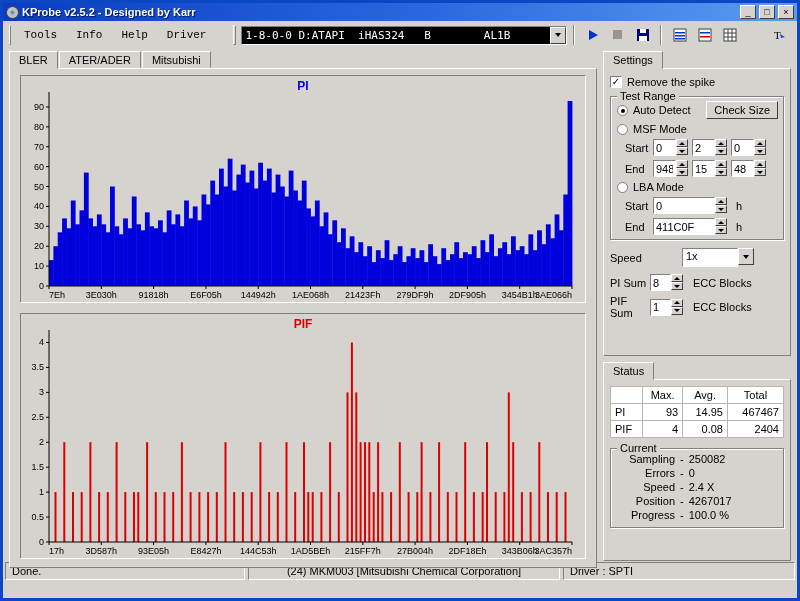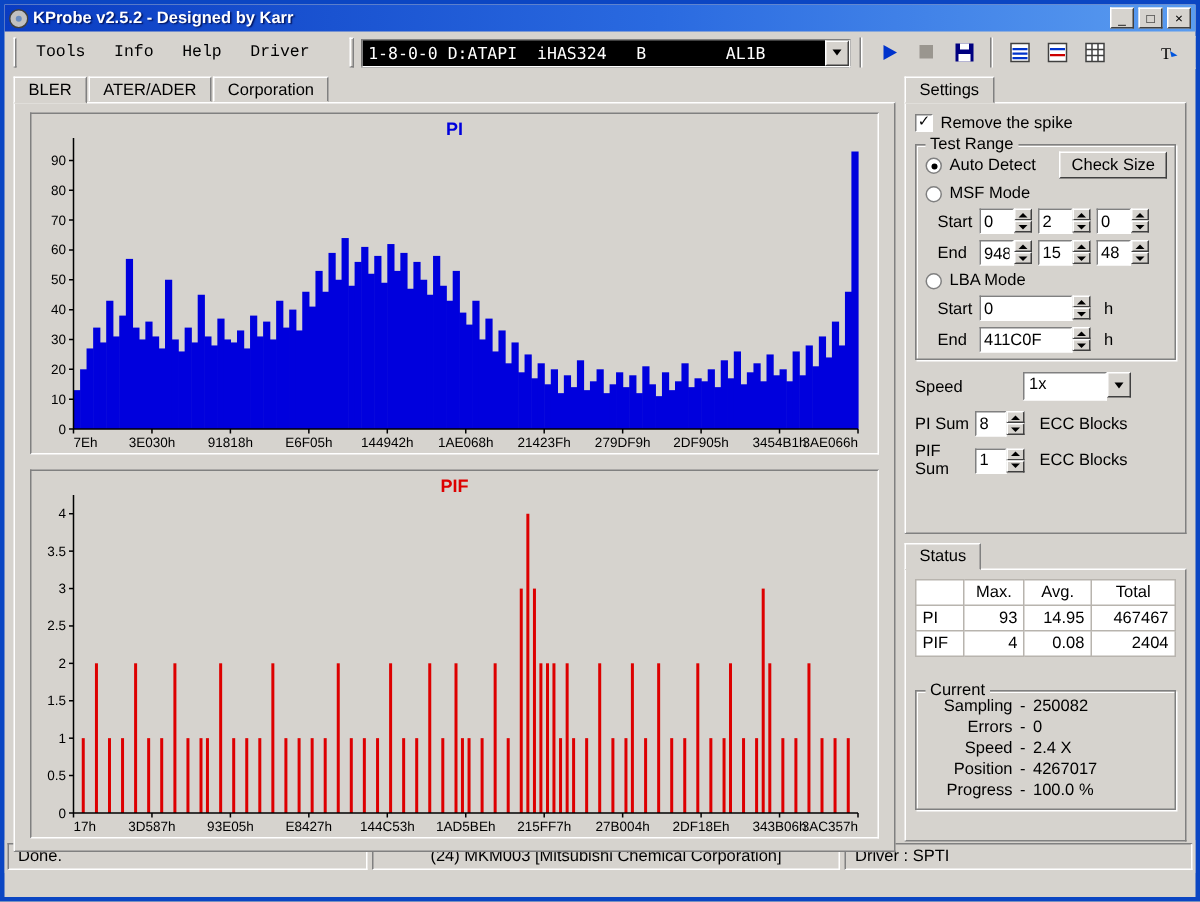--- a/index.html
+++ b/index.html
@@ -62,21 +62,21 @@
   .sbtn { width:12px; height:8px; background:#d6d3ce; border:1px solid; border-color:#fff #404040 #404040 #fff; padding:0; display:flex; align-items:center; justify-content:center; }
   .sbtn.up::after { content:""; border-left:3px solid transparent; border-right:3px solid transparent; border-bottom:3px solid #000; }
   .sbtn.down::after { content:""; border-left:3px solid transparent; border-right:3px solid transparent; border-top:3px solid #000; }
   .hex-suffix { margin-left:5px; }
   .combo { display:inline-flex; height:19px;margin-left:32px; }
   .combo-field { width:56px; background:#fff; border:1px solid; border-color:#808080 #fff #fff #808080; padding:1px 3px; }
   .f-label-md { width:40px; flex:0 0 auto; }
   .ecc { margin-left:6px; }
 
   
-  .stat-table { border-collapse:collapse; background:#fff; width:174px; margin-bottom:22px; }
+  .stat-table { border-collapse:collapse; background:#fff; width:174px; margin-bottom:10px; }
   .stat-table td, .stat-table th { border:1px solid #b8b4ae; font-weight:normal; padding:1px 4px; height:17px; font-size:11px; }
   .stat-table .num { text-align:right; }
   .stat-table th { text-align:center; }
   .cur-row { display:flex; margin-bottom:2px; }
   .cur-label { width:58px; text-align:right; flex:0 0 auto; }
   .cur-sep { padding:0 5px; }
 
   
   .statusbar { position:absolute; left:0; right:0; bottom:16px; height:22px; background:#d6d3ce; display:flex; gap:3px; padding:2px 2px; align-items:stretch; }
   .sb { border:1px solid; border-color:#808080 #fff #fff #808080; padding:1px 6px; line-height:15px; white-space:nowrap; overflow:hidden; }
@@ -177,21 +177,21 @@
       </button>
     </div>
   </div>
 
   <div class="content">
 
     <div class="left-col">
       <div class="tabs-row">
         <span class="tab active">BLER</span>
         <span class="tab">ATER/ADER</span>
-        <span class="tab">Corporation</span>
+        <span class="tab">Mitsubishi</span>
       </div>
       <div class="tabpage charts-page">
         <div class="chart-box pi">
           <div class="chart-canvas" id="chart-0"><svg width="562" height="224" xmlns="http://www.w3.org/2000/svg">
                 <text x="281" y="13" fill="#0000dd" font-size="12" font-weight="bold" text-anchor="middle" font-family="Liberation Sans, sans-serif">PI</text>
                 <line x1="24" y1="209" x2="27" y2="209" stroke="#000"></line>
                 <text x="22" y="212" font-size="9" text-anchor="end" fill="#000" font-family="Liberation Sans, sans-serif">0</text>
                 <line x1="24" y1="189.10526315789474" x2="27" y2="189.10526315789474" stroke="#000"></line>
                 <text x="22" y="192.10526315789474" font-size="9" text-anchor="end" fill="#000" font-family="Liberation Sans, sans-serif">10</text>
                 <line x1="24" y1="169.21052631578948" x2="27" y2="169.21052631578948" stroke="#000"></line>

